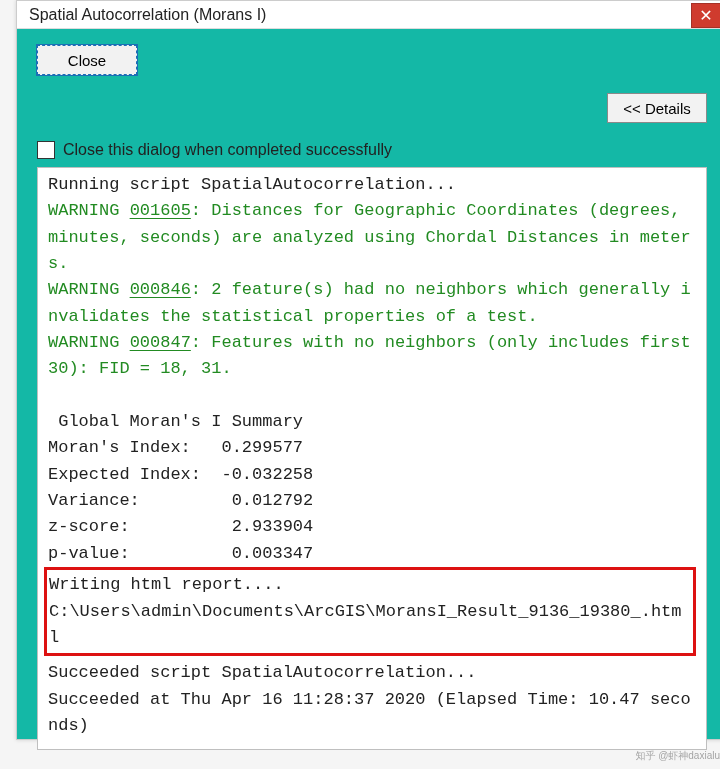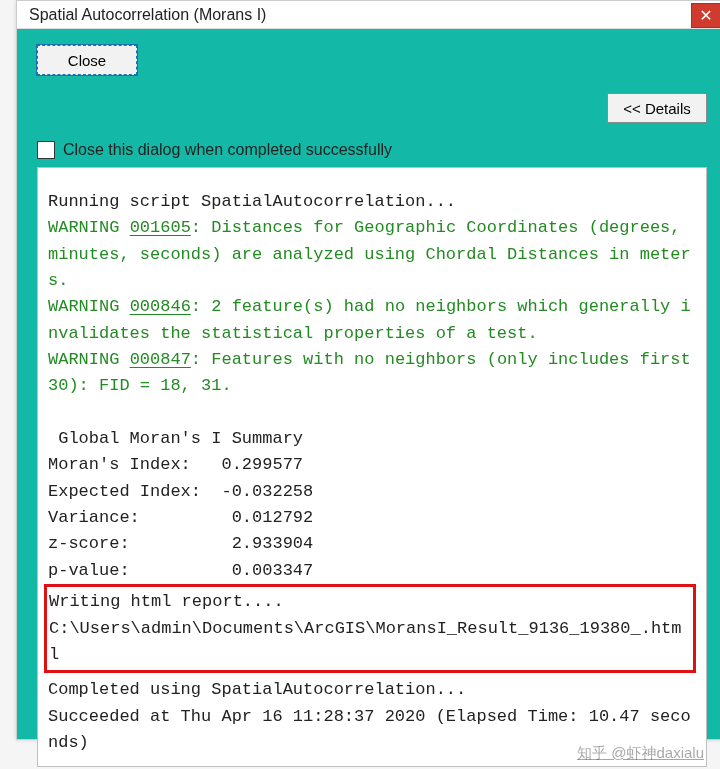--- a/index.html
+++ b/index.html
@@ -99,46 +99,45 @@
   }
   .check {
     width: 18px; height: 18px;
     border: 1px solid #333;
     background: #fff;
     cursor: pointer;
   }
   .output {
     flex: 1;
     border: 1px solid #bfbfbf;
-    padding: 21px 10px 10px 10px;
+    padding: 4px 10px 10px 10px;
     font-family: "Courier New", monospace;
     font-size: 17px;
     line-height: 1.55;
     overflow-y: scroll;
     overflow-x: hidden;
     white-space: pre-wrap;
     word-break: break-all;
     background: #fff;
     min-height: 0;
   }
   .green { color: #228b22; }
   .link { color: #228b22; text-decoration: underline; cursor: pointer; text-underline-offset: 3px; }
   .highlight {
     border: 3px solid #d11;
     margin: 0 0 4px -4px;
     padding: 2px 2px;
   }
   .watermark {
     position: absolute;
-    right: 16px; bottom: 6px;
-    font-size: 15px;
+    right: 0; bottom: 6px;
+    font-size: 10px;
     color: rgba(0,0,0,.35);
     font-family: "Segoe UI", sans-serif;
     pointer-events: none;
-    text-decoration: underline;
   }
   .output::-webkit-scrollbar { width: 18px; }
   .output::-webkit-scrollbar-track { background: #f0f0f0; border-left:1px solid #ddd;}
   .output::-webkit-scrollbar-thumb { background: #c8c8c8; border:1px solid #a9a9a9;}
 </style>
 </head>
 <body>
 
 <div class="window">
   <div class="titlebar">
@@ -166,19 +165,19 @@
 <span class="green"><span>WARNING </span><span class="link">000846</span><span>: 2 feature(s) had no neighbors which generally invalidates the statistical properties of a test.</span></span>
 <span class="green"><span>WARNING </span><span class="link">000847</span><span>: Features with no neighbors (only includes first 30): FID = 18, 31.</span></span>
 
 <span> Global Moran's I Summary</span>
 <span>Moran's Index:</span>   <span>0.299577</span>
 <span>Expected Index:</span>  <span>-0.032258</span>
 <span>Variance:</span>         <span>0.012792</span>
 <span>z-score:</span>          <span>2.933904</span>
 <span>p-value:</span>          <span>0.003347</span>
 <div class="highlight"><span>Writing html report....</span>
-<span>C:\Users\admin\Documents\ArcGIS\MoransI_Result_9136_19380_.html</span></div><span>Completed using SpatialAutocorrelation...</span>
+<span>C:\Users\admin\Documents\ArcGIS\MoransI_Result_9136_19380_.html</span></div><span>Succeeded script SpatialAutocorrelation...</span>
 <span>Succeeded at Thu Apr 16 11:28:37 2020 (Elapsed Time: 10.47 seconds)</span>
 </div>
   </div>
 </div>
 
 <div class="watermark">知乎 @虾神daxialu</div>
 
 </body></html>

